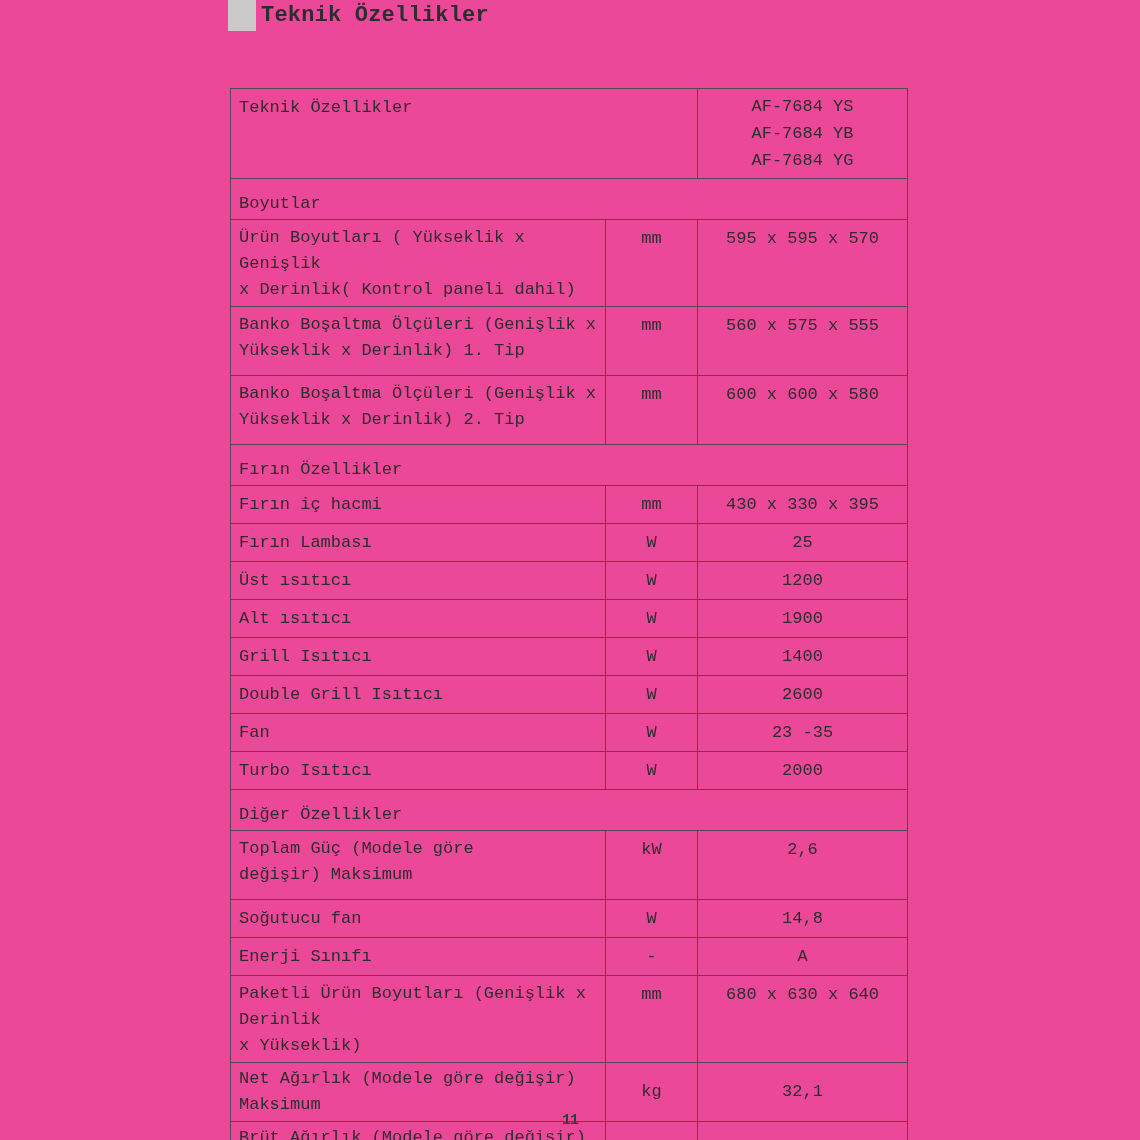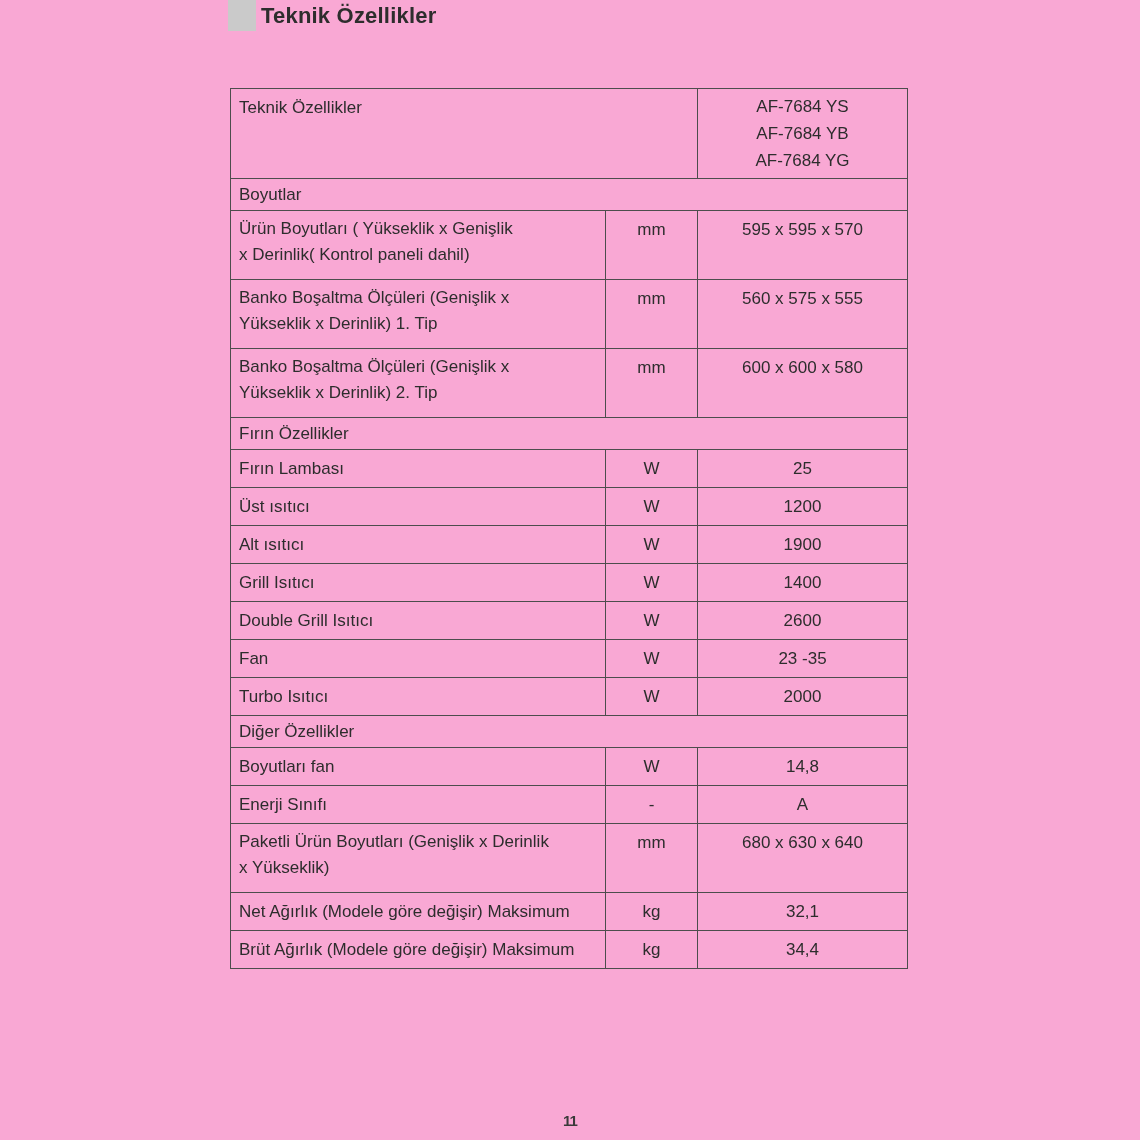--- a/index.html
+++ b/index.html
@@ -9,21 +9,22 @@
     width: 1140px;
     height: 1140px;
     font-family: "Liberation Sans", "DejaVu Sans", sans-serif;
     color: #2d2d2d;
     position: relative;
     overflow: hidden;
   }
   .page {
     position: absolute;
     inset: 0;
-    background: #f9a8d4;
+    background: #ec4899;
+    font-family: Liberation Mono, monospace;
   }
 
   
   .doc-heading {
     position: absolute;
     left: 228px;
     top: 0;
     display: flex;
     align-items: flex-start;
   }
@@ -70,21 +71,21 @@
   }
 
   tr.hdr td { height: 80px; }
   tr.hdr td.c-label { vertical-align: top; padding-top: 6px; }
   tr.hdr td.c-value { vertical-align: middle; line-height: 27px; }
 
   tr.sec td {
     height: 29px;
     vertical-align: middle;
     text-align: left;
-    padding: 1px 6px 1px 8px;
+    padding: 10px 6px 1px 8px;
   }
 
   tr.single td { height: 31px; vertical-align: middle; }
 
   tr.double td { height: 59px; vertical-align: top; }
   tr.double td.c-unit, tr.double td.c-value { padding-top: 6px; }
   tr.double td.c-label { padding-top: 5px; }
 
   
   .page-number {
@@ -142,20 +143,25 @@
         <td class="c-label">Banko Boşaltma Ölçüleri (Genişlik x
 Yükseklik x Derinlik) 2. Tip</td>
         <td class="c-unit">mm</td>
         <td class="c-value">600 x 600 x 580</td>
       </tr>
 
       <tr class="sec">
         <td colspan="3">Fırın Özellikler</td>
       </tr>
       <tr class="single">
+        <td class="c-label">Fırın iç hacmi</td>
+        <td class="c-unit">mm</td>
+        <td class="c-value">430 x 330 x 395</td>
+      </tr>
+      <tr class="single">
         <td class="c-label">Fırın Lambası</td>
         <td class="c-unit">W</td>
         <td class="c-value">25</td>
       </tr>
       <tr class="single">
         <td class="c-label">Üst ısıtıcı</td>
         <td class="c-unit">W</td>
         <td class="c-value">1200</td>
       </tr>
       <tr class="single">
@@ -180,22 +186,28 @@
       </tr>
       <tr class="single">
         <td class="c-label">Turbo Isıtıcı</td>
         <td class="c-unit">W</td>
         <td class="c-value">2000</td>
       </tr>
 
       <tr class="sec">
         <td colspan="3">Diğer Özellikler</td>
       </tr>
-      <tr class="single">
-        <td class="c-label">Boyutları fan</td>
+      <tr class="double">
+        <td class="c-label">Toplam Güç (Modele göre
+değişir) Maksimum</td>
+        <td class="c-unit">kW</td>
+        <td class="c-value">2,6</td>
+      </tr>
+      <tr class="single">
+        <td class="c-label">Soğutucu fan</td>
         <td class="c-unit">W</td>
         <td class="c-value">14,8</td>
       </tr>
       <tr class="single">
         <td class="c-label">Enerji Sınıfı</td>
         <td class="c-unit">-</td>
         <td class="c-value">A</td>
       </tr>
       <tr class="double">
         <td class="c-label">Paketli Ürün Boyutları (Genişlik x Derinlik

